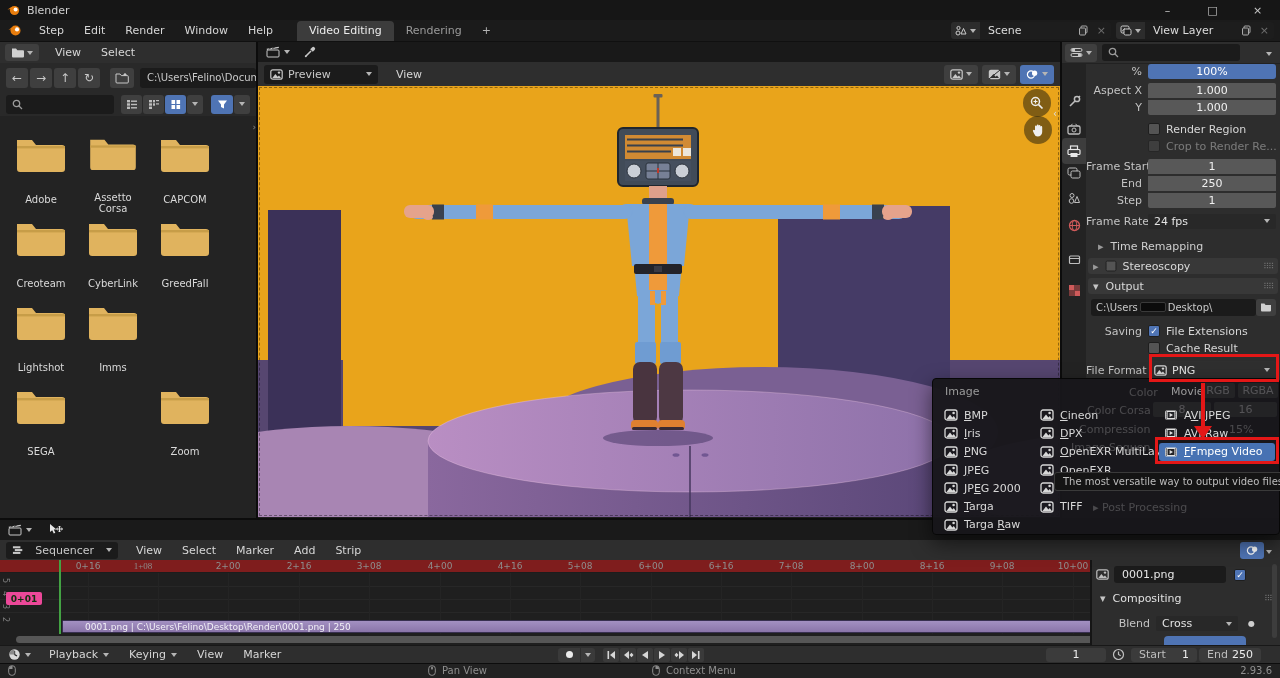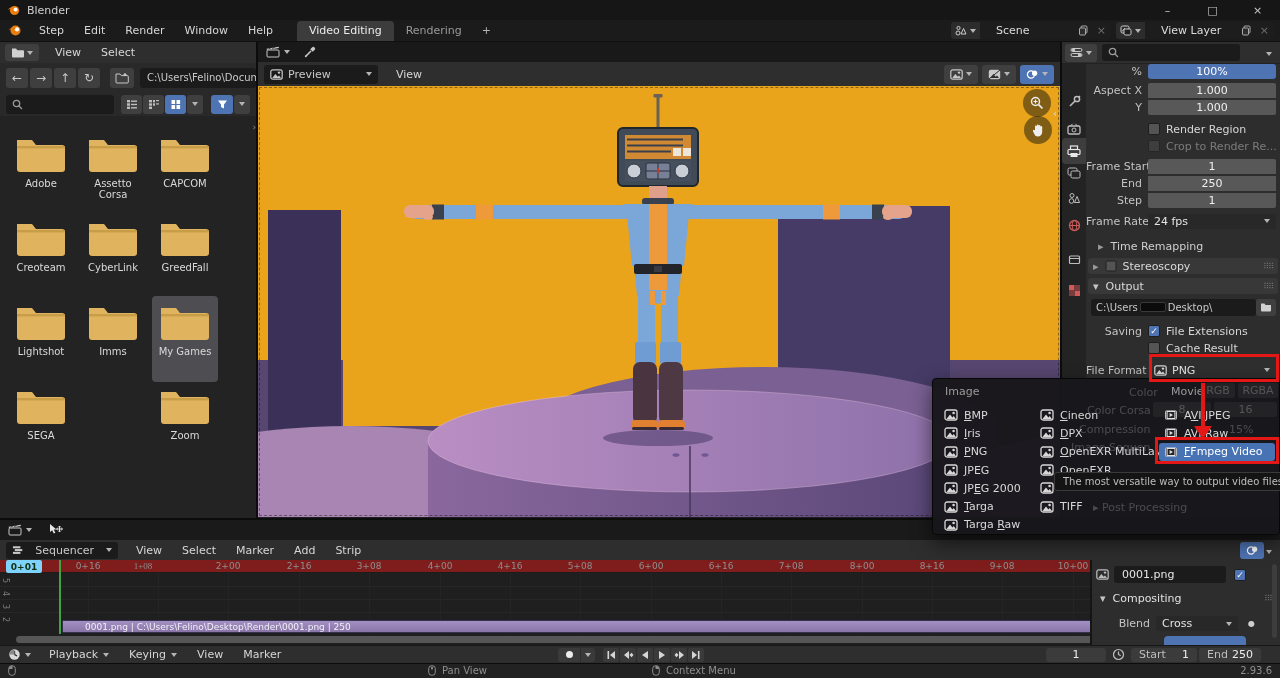--- a/index.html
+++ b/index.html
@@ -16,30 +16,30 @@
   
   #titlebar{left:0;top:0;width:1280px;height:20px;background:#161616;display:flex;align-items:center;}
   .wctl{width:45px;height:20px;display:flex;align-items:center;justify-content:center;color:#c8c8c8;font-size:11px;}
   
   #menubar{left:0;top:20px;width:1280px;height:22px;background:#1b1b1b;display:flex;align-items:center;border-bottom:1px solid #101010;}
   .menu-item{padding:0 10px;color:#d6d6d6;}
   .wstab{height:20px;display:flex;align-items:center;padding:0 12px;border-radius:4px 4px 0 0;color:#9a9a9a;}
   .wstab.active{background:#3c3c3c;color:#ececec;}
   .idwidget{height:17px;background:#1d1d1d;border-radius:3px;display:flex;align-items:center;overflow:hidden;}
   .idwidget .icobox{background:#2c2c2c;height:100%;display:flex;align-items:center;padding:0 4px;gap:3px;}
-  .idwidget .txt{padding:0 16px;flex:1;color:#dcdcdc;}
+  .idwidget .txt{padding:0 8px;flex:1;color:#dcdcdc;}
   
   #fb-h1{left:0;top:42px;width:256px;height:21px;background:#2e2e2e;display:flex;align-items:center;}
   #fb-h2{left:0;top:63px;width:256px;height:29px;background:#292929;display:flex;align-items:center;}
   #fb-h3{left:0;top:92px;width:256px;height:24px;background:#292929;display:flex;align-items:center;}
   #fb-body{left:0;top:116px;width:256px;height:402px;background:#232323;}
   .navbtn{width:22px;height:20px;margin-right:2px;font-size:12px;color:#c8c8c8;}
   .fcell{position:absolute;width:66px;height:86px;display:flex;flex-direction:column;align-items:center;border-radius:4px;padding-top:6px;}
   .fcell.sel{background:#4d4d52;}
-  .flabel{margin-top:4px;font-size:10px;color:#dadada;text-align:center;line-height:11px;}
+  .flabel{margin-top:20px;font-size:10px;color:#dadada;text-align:center;line-height:11px;}
   
   #pv-h0{left:258px;top:42px;width:802px;height:20px;background:#191919;display:flex;align-items:center;}
   #pv-h1{left:258px;top:62px;width:802px;height:24px;background:#2e2e2e;display:flex;align-items:center;}
   #viewport{left:258px;top:86px;width:802px;height:431px;background:#e9a41b;overflow:hidden;}
   .vdash{position:absolute;left:1px;top:1px;right:1px;bottom:1px;border:1px dashed rgba(0,0,0,.38);pointer-events:none;}
   .floatbtn{position:absolute;width:28px;height:28px;border-radius:50%;background:rgba(42,35,14,.55);display:flex;align-items:center;justify-content:center;}
   
   #props{left:1062px;top:42px;width:218px;height:476px;background:#2d2d2d;}
   #props-h{position:absolute;left:0;top:0;width:218px;height:22px;background:#2e2e2e;display:flex;align-items:center;border-bottom:1px solid #222;}
   #ptabs{position:absolute;left:0;top:22px;width:24px;height:454px;background:#232323;}
@@ -69,21 +69,21 @@
   
   #sq-tool{left:0;top:518px;width:1280px;height:22px;background:#1a1a1a;display:flex;align-items:center;border-top:2px solid #0c0c0c;}
   #sq-h{left:0;top:540px;width:1280px;height:20px;background:#2e2e2e;display:flex;align-items:center;}
   #sq-ruler{left:0;top:560px;width:1280px;height:13px;background:#7f1d1d;border-bottom:1px solid #1c1c1c;}
   .rlab{position:absolute;top:1px;transform:translateX(-50%);font-size:9px;color:#8e8e8e;}
   #sq-ch{left:0;top:573px;width:1280px;height:61px;background:#1f1f1f;overflow:hidden;}
   .chline{position:absolute;left:0;width:1280px;height:1px;background:#272727;}
   .vline{position:absolute;top:0;width:1px;height:61px;background:#242424;}
   .chnum{position:absolute;font-size:8px;color:#7d7d7d;transform:rotate(90deg);}
   #playline{left:59px;top:560px;width:2px;height:74px;background:#43a243;z-index:5;}
-  #playtag{left:6px;top:560px;width:36px;height:13px;background:#7dd3fc;border-radius:2px;display:flex;align-items:center;justify-content:center;font-size:9px;font-weight:bold;color:#11300f;z-index:6;}
+  #playtag{left:6px;top:592px;width:36px;height:13px;background:#ec4899;border-radius:2px;display:flex;align-items:center;justify-content:center;font-size:9px;font-weight:bold;color:#11300f;z-index:6;}
   #strip{left:62px;top:620px;width:1036px;height:13px;background:linear-gradient(#a390c2,#8a75a9);border:1px solid #383050;border-radius:1px;display:flex;align-items:center;padding-left:22px;font-size:9px;color:#f2f0f7;white-space:nowrap;overflow:hidden;z-index:4;}
   #hscroll{left:16px;top:636px;width:1078px;height:7px;background:#565656;border-radius:4px;}
   
   #sidebar{left:1090px;top:560px;width:190px;height:85px;background:#2d2d2d;border-left:2px solid #151515;z-index:10;}
   
   #footer{left:0;top:645px;width:1280px;height:18px;background:#2e2e2e;border-top:1px solid #181818;display:flex;align-items:center;z-index:20;}
   .tbtn{width:16px;height:14px;background:#3a3a3a;margin-right:1px;display:flex;align-items:center;justify-content:center;border-radius:2px;}
   .ffield{height:14px;background:#3b3b3b;border-radius:3px;display:flex;align-items:center;justify-content:center;color:#ececec;}
   
   #statusbar{left:0;top:663px;width:1280px;height:15px;background:#222222;display:flex;align-items:center;color:#8f8f8f;font-size:10px;}
@@ -292,27 +292,20 @@
             <rect x="3" y="12" width="48" height="2.4" fill="#c79d48"></rect>
           </svg>
           <div class="flabel">Lightshot</div>
         </div>
         <div class="fcell" style="left: 80px; top: 180px; align-items: center;">
           <svg width="54" height="40" viewBox="0 0 54 40">
             <path d="M3,6 h15 l4,5 h26 a3,3 0 0 1 3,3 v21 a3,3 0 0 1 -3,3 H6 a3,3 0 0 1 -3,-3 Z" fill="#e0b35e"></path>
             <rect x="3" y="12" width="48" height="2.4" fill="#c79d48"></rect>
           </svg>
           <div class="flabel">Imms</div>
-        </div>
-        <div class="fcell sel" style="left: 152px; top: 180px;">
-          <svg width="54" height="40" viewBox="0 0 54 40">
-            <path d="M3,6 h15 l4,5 h26 a3,3 0 0 1 3,3 v21 a3,3 0 0 1 -3,3 H6 a3,3 0 0 1 -3,-3 Z" fill="#e0b35e"></path>
-            <rect x="3" y="12" width="48" height="2.4" fill="#c79d48"></rect>
-          </svg>
-          <div class="flabel">My Games</div>
         </div>
         <div class="fcell" style="left: 8px; top: 264px;">
           <svg width="54" height="40" viewBox="0 0 54 40">
             <path d="M3,6 h15 l4,5 h26 a3,3 0 0 1 3,3 v21 a3,3 0 0 1 -3,3 H6 a3,3 0 0 1 -3,-3 Z" fill="#e0b35e"></path>
             <rect x="3" y="12" width="48" height="2.4" fill="#c79d48"></rect>
           </svg>
           <div class="flabel">SEGA</div>
         </div>
         <div class="fcell" style="left: 152px; top: 264px;">
           <svg width="54" height="40" viewBox="0 0 54 40">

